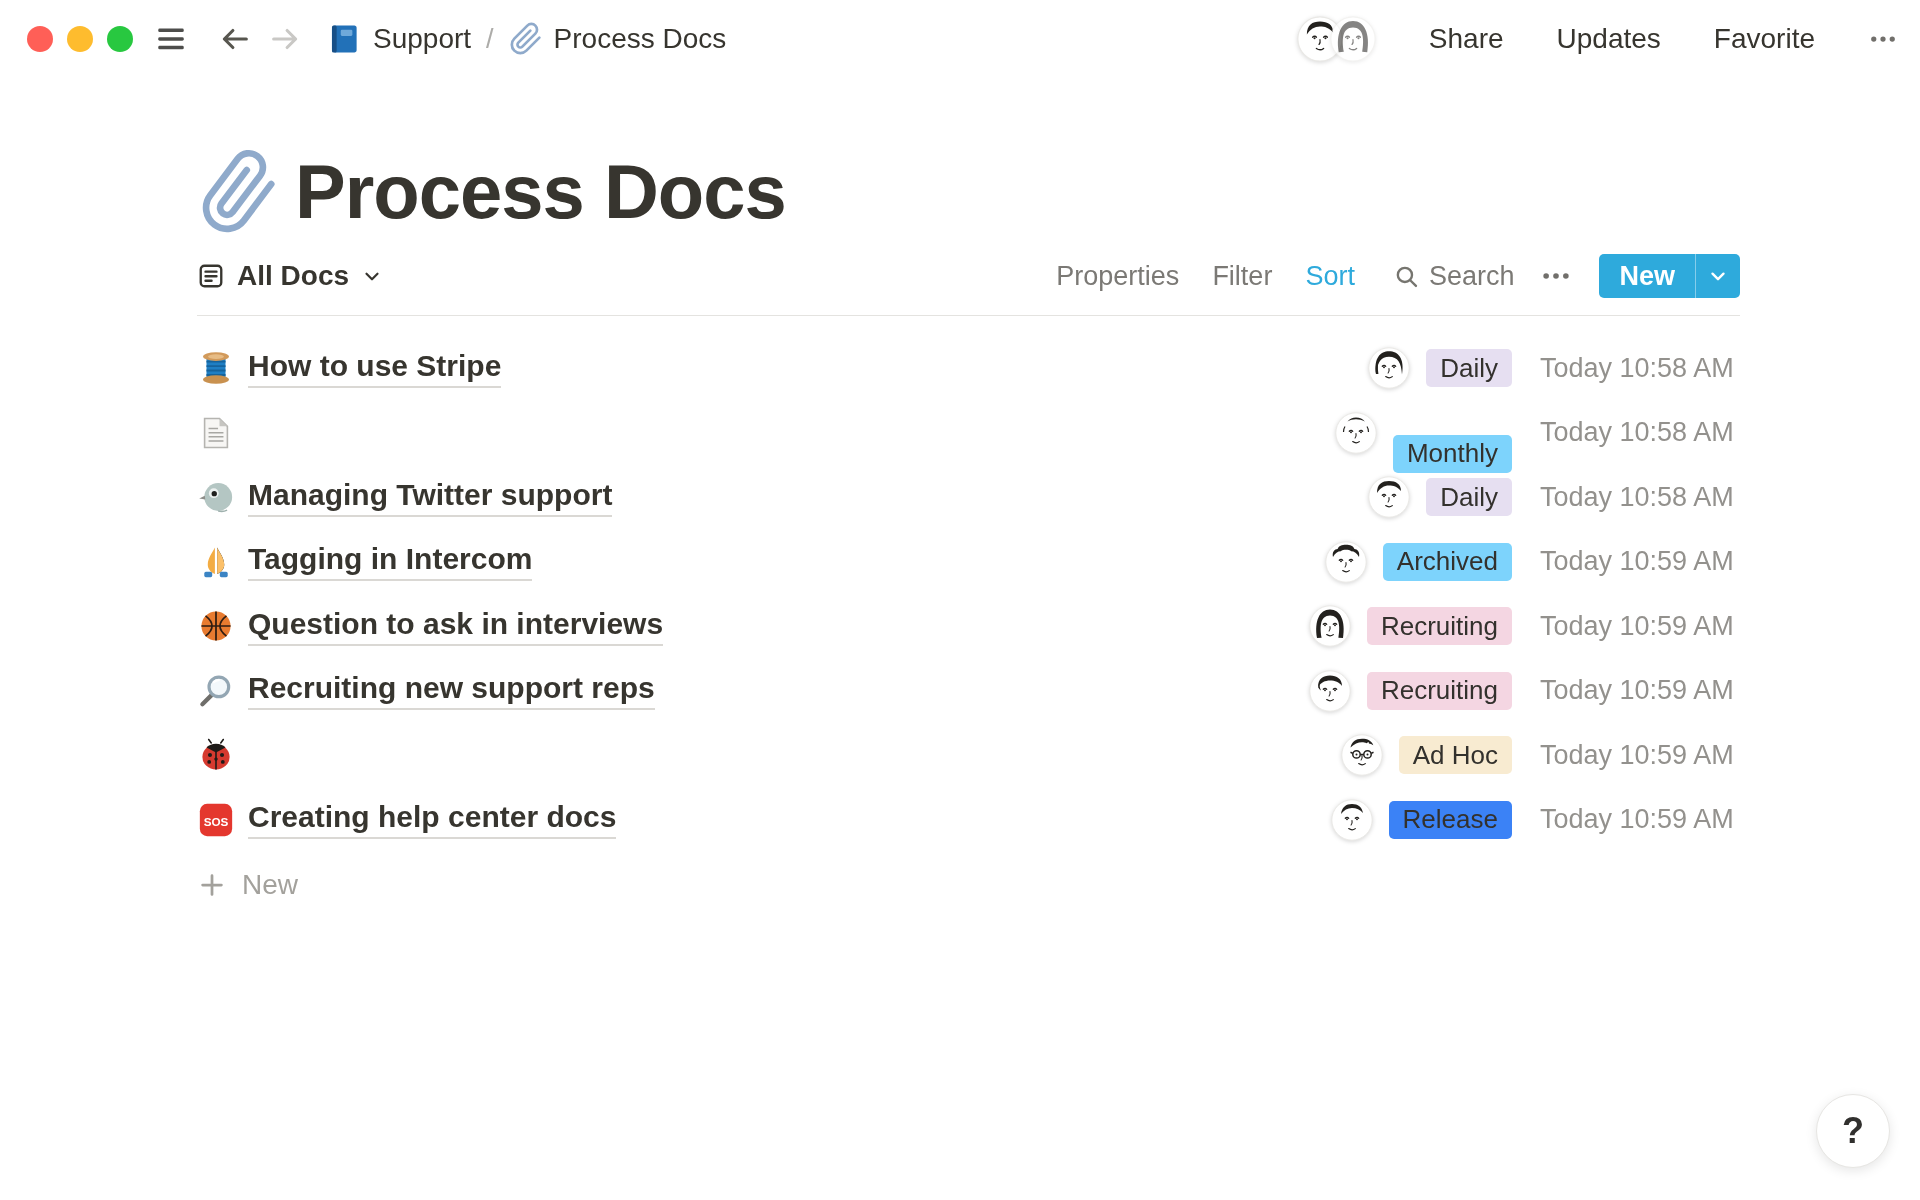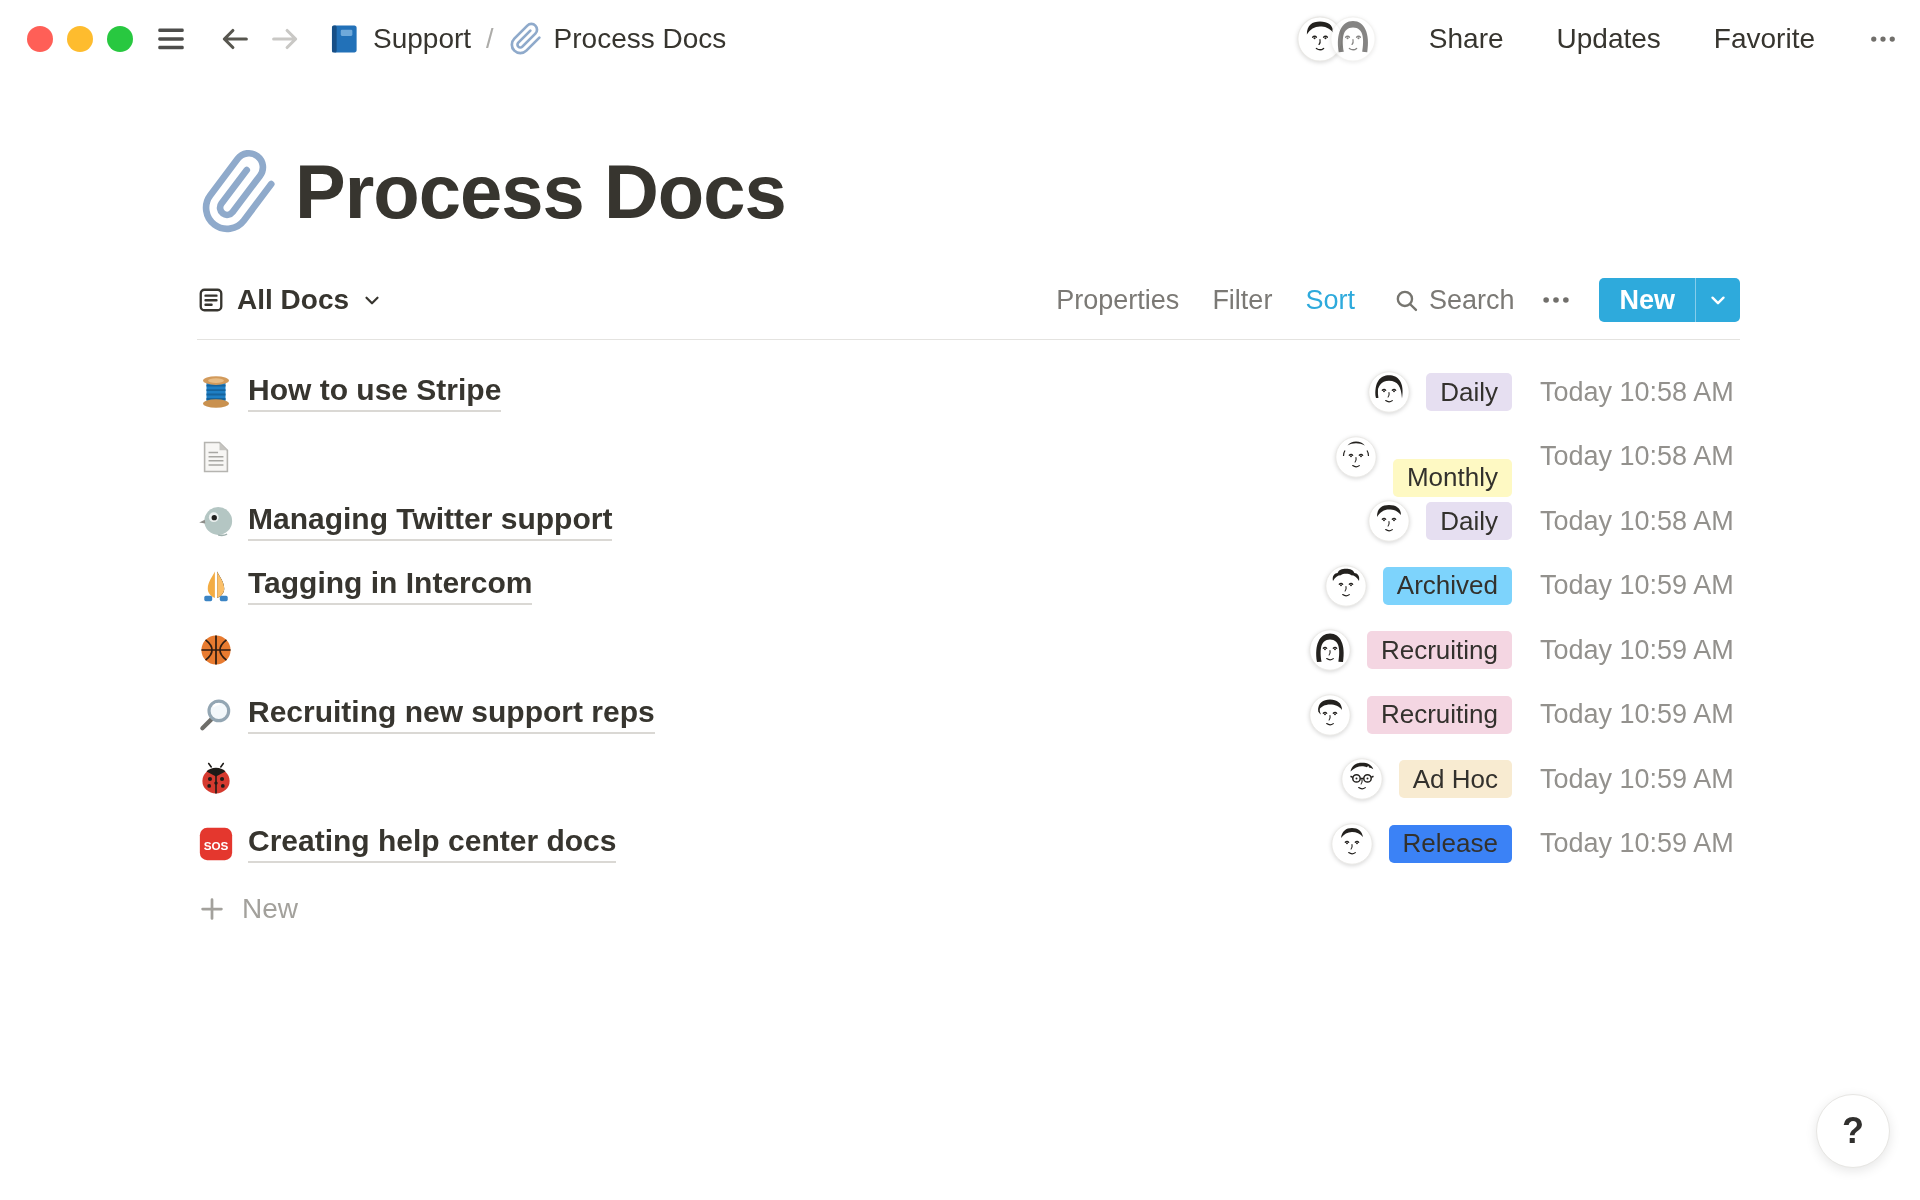--- a/index.html
+++ b/index.html
@@ -30,21 +30,21 @@
   .tb-avatar + .tb-avatar{margin-left:-13px;opacity:0.55;}
   .tb-dots{width:30px;height:30px;}
 
   
   .page{position:absolute;left:197px;top:78px;width:1543px;}
   .page-header{display:flex;align-items:center;gap:14px;padding-top:72px;}
   .page-icon{width:84px;height:84px;flex:none;transform:rotate(-8deg);}
   .page-title{font-size:76px;font-weight:700;margin:0;letter-spacing:-1px;color:#37352F;line-height:1.08;}
 
   
-  .view-toolbar{display:flex;align-items:center;margin-top:44px;height:44px;gap:20px;}
+  .view-toolbar{display:flex;align-items:center;margin-top:20px;height:44px;gap:20px;}
   .vt-left{display:flex;align-items:center;gap:12px;font-size:28px;font-weight:700;color:#37352F;}
   .vt-view-icon{width:28px;height:28px;}
   .vt-chevron{width:22px;height:22px;color:#37352F;}
   .vt-right{margin-left:auto;display:flex;align-items:center;font-size:27px;color:#7B7975;}
   .vt-item{margin-left:33px;}
   .vt-item:first-child{margin-left:0;}
   .vt-search{display:flex;align-items:center;gap:9px;margin-left:38px;}
   .vt-search-icon{width:27px;height:27px;}
   .vt-dots{width:32px;height:32px;margin-left:26px;}
   .new-btn{display:flex;align-items:stretch;height:44px;border-radius:5px;overflow:hidden;
@@ -267,21 +267,21 @@
             <circle cx="21" cy="21" r="20.2" fill="#FFFFFF" stroke="#E9E8E5" stroke-width="1"></circle>
             <path d="M12.5 9.5c2.2-2.8 5-4 8.5-4 3.9 0 6.8 1.2 8.8 4-2.8-1.6-5.7-2.3-8.8-2.3-3.1 0-6 .7-8.5 2.3z" fill="#23211E"></path>
             <path d="M8.5 20c0-2 .5-4 1.5-5.5M33.5 20c0-2-.5-4-1.5-5.5" stroke="#23211E" stroke-width="1.2" fill="none"></path>
             <path d="M14.3 19.3c1-1.1 2.6-1.1 3.4 0M24.3 19.3c1-1.1 2.6-1.1 3.4 0" stroke="#23211E" stroke-width="1.3" fill="none" stroke-linecap="round"></path>
             <circle cx="16" cy="20.3" r="0.95" fill="#23211E"></circle>
             <circle cx="26" cy="20.3" r="0.95" fill="#23211E"></circle>
             <path d="M21 21.5c.4 2 .4 3.1-.9 4.5" stroke="#23211E" stroke-width="1.1" fill="none" stroke-linecap="round"></path>
             <path d="M17.7 29.6c2.1 1.5 4.7 1.5 6.6 0" stroke="#23211E" stroke-width="1.2" fill="none" stroke-linecap="round"></path>
           </svg>
         </span>
-    <span class="row-tag" style="background: #fef9c3; margin-top: 42px;">Monthly</span>
+    <span class="row-tag" style="background: #7dd3fc; margin-top: 42px;">Monthly</span>
     <span class="row-time">Today 10:58 AM</span>
   </div>
       <div class="row">
     <span class="row-icon">
           <svg viewBox="0 0 24 24">
             <circle cx="13.4" cy="12" r="8.8" fill="#B4C6C3"></circle>
             <path d="M4.9 11.2L1.4 13l3.8.6z" fill="#8E8E8A"></path>
             <circle cx="10.6" cy="9.6" r="3.1" fill="#FFFFFF" opacity="0.75"></circle>
             <circle cx="10.9" cy="9.9" r="1.7" fill="#20201E"></circle>
             <path d="M13.4 20.8c2 .5 4 .3 5.6-.5" stroke="#9FB1AE" stroke-width="1" fill="none"></path>
@@ -331,20 +331,21 @@
   </div>
       <div class="row">
     <span class="row-icon">
           <svg viewBox="0 0 24 24">
             <circle cx="12" cy="12" r="9.2" fill="#E87B30"></circle>
             <g fill="none" stroke="#2F1D12" stroke-width="1.1">
               <path d="M12 2.8v18.4M2.8 12h18.4M5.4 5.6c2.6 2 4.1 4 4.1 6.4s-1.5 4.4-4.1 6.4M18.6 5.6c-2.6 2-4.1 4-4.1 6.4s1.5 4.4 4.1 6.4"></path>
             </g>
           </svg>
         </span>
+    <span class="row-title">Question to ask in interviews</span>
     <span class="row-spacer"></span>
     <span class="row-avatar">
           <svg viewBox="0 0 42 42">
             <circle cx="21" cy="21" r="20.2" fill="#FFFFFF" stroke="#E9E8E5" stroke-width="1"></circle>
             <path d="M8 33C5.2 16 10.5 4.5 21 4.5 31.5 4.5 36.8 16 34 33l-4.6-.3C31.2 22 31 10.5 21 10.5 11 10.5 10.8 22 12.6 32.7Z" fill="#23211E"></path>
             <path d="M14.3 19.3c1-1.1 2.6-1.1 3.4 0M24.3 19.3c1-1.1 2.6-1.1 3.4 0" stroke="#23211E" stroke-width="1.3" fill="none" stroke-linecap="round"></path>
             <circle cx="16" cy="20.3" r="0.95" fill="#23211E"></circle>
             <circle cx="26" cy="20.3" r="0.95" fill="#23211E"></circle>
             <path d="M21 21.5c.4 2 .4 3.1-.9 4.5" stroke="#23211E" stroke-width="1.1" fill="none" stroke-linecap="round"></path>
             <path d="M17.7 29.6c2.1 1.5 4.7 1.5 6.6 0" stroke="#23211E" stroke-width="1.2" fill="none" stroke-linecap="round"></path>

